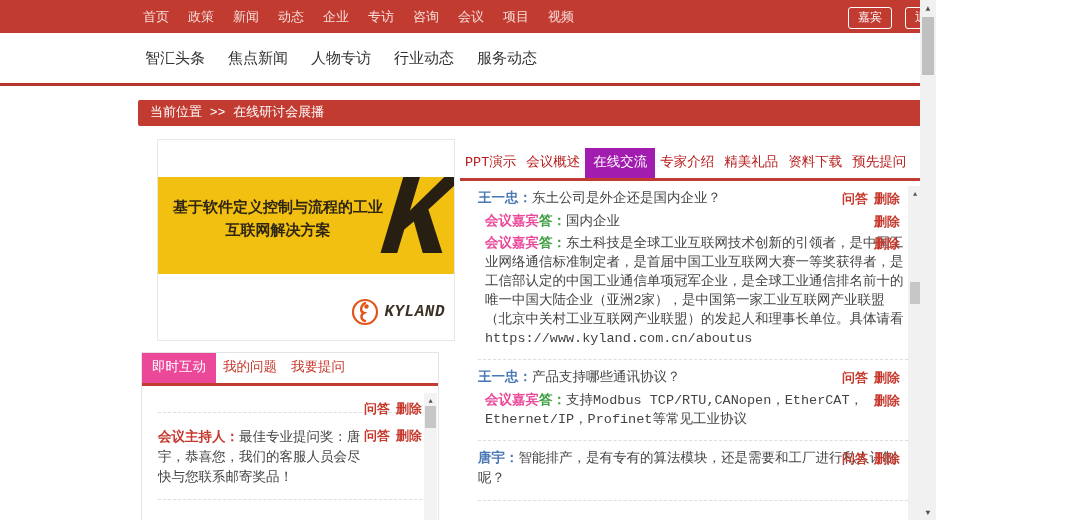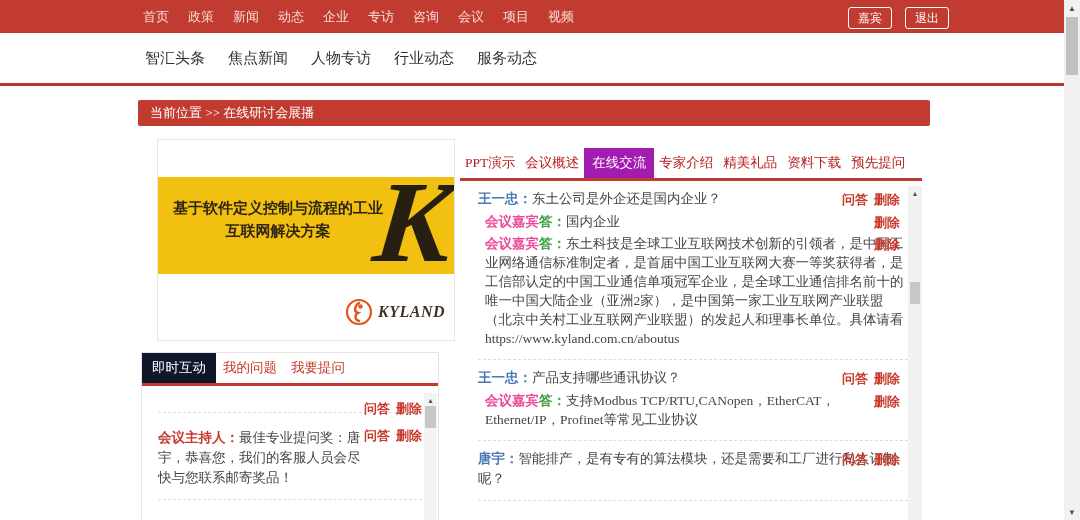--- a/index.html
+++ b/index.html
@@ -1,19 +1,19 @@
 <!DOCTYPE html>
 <html><head>
 <meta charset="utf-8">
 <style>
   * { margin:0; padding:0; box-sizing:border-box; }
   html,body { background:#fff; }
   .page {
-    position:relative; width:1080px; height:520px; overflow:hidden;
-    background:#fff; font-family:Liberation Serif, serif;
+    position:relative; width:936px; height:520px; overflow:hidden;
+    background:#fff; font-family:Liberation Mono, monospace;
   }
   
   .topbar {
     position:absolute; left:0; top:0; width:1064px; height:33px;
     background:#c23b31;
   }
   .topnav { position:absolute; left:143px; top:0; height:33px; display:flex; align-items:center; gap:19px; }
   .topnav a { color:#f6ddd8; font-size:13px; text-decoration:none; white-space:nowrap; cursor:pointer; }
   .topbar-actions { position:absolute; left:848px; top:7px; display:flex; gap:13px; }
   .topbar-actions .btn {
@@ -52,21 +52,21 @@
   }
   .banner-logo { position:absolute; right:9px; bottom:13px; display:flex; align-items:center; gap:4px; }
   .brand-text { font-size:16px; font-weight:bold; font-style:italic; color:#3c3226; letter-spacing:0.5px; }
   
   .left-box {
     position:absolute; left:141px; top:352px; width:298px; height:168px;
     background:#fff; border:1px solid #e4e4e4; border-bottom:none; overflow:hidden;
   }
   .tabs-row { display:flex; height:30px; align-items:stretch; }
   .tab { font-size:13.5px; line-height:30px; color:#c7392d; padding:0 7px; cursor:pointer; white-space:nowrap; }
-  .tab.active { background:#0f172a; color:#fff; padding:0 10px; }
+  .tab.active { background:#ec4899; color:#fff; padding:0 10px; }
   .tabs-underline { height:3px; background:#c23b31; }
   .msg-list { padding:0 16px; }
   .lmsg { position:relative; padding:15px 0 11px; border-bottom:1px dashed #ddd; }
   .lmsg-text { width:206px; font-size:13.5px; line-height:20px; color:#444; }
   .lname-blue { color:#4a78b5; font-weight:bold; }
   .lname-red  { color:#c7392d; font-weight:bold; }
   .row-actions { position:absolute; right:0; top:14px; white-space:nowrap; font-size:13px; font-weight:bold; color:#c7392d; }
   .row-actions a { color:#c7392d; text-decoration:none; cursor:pointer; }
   .row-actions a + a { margin-left:6px; }
   

